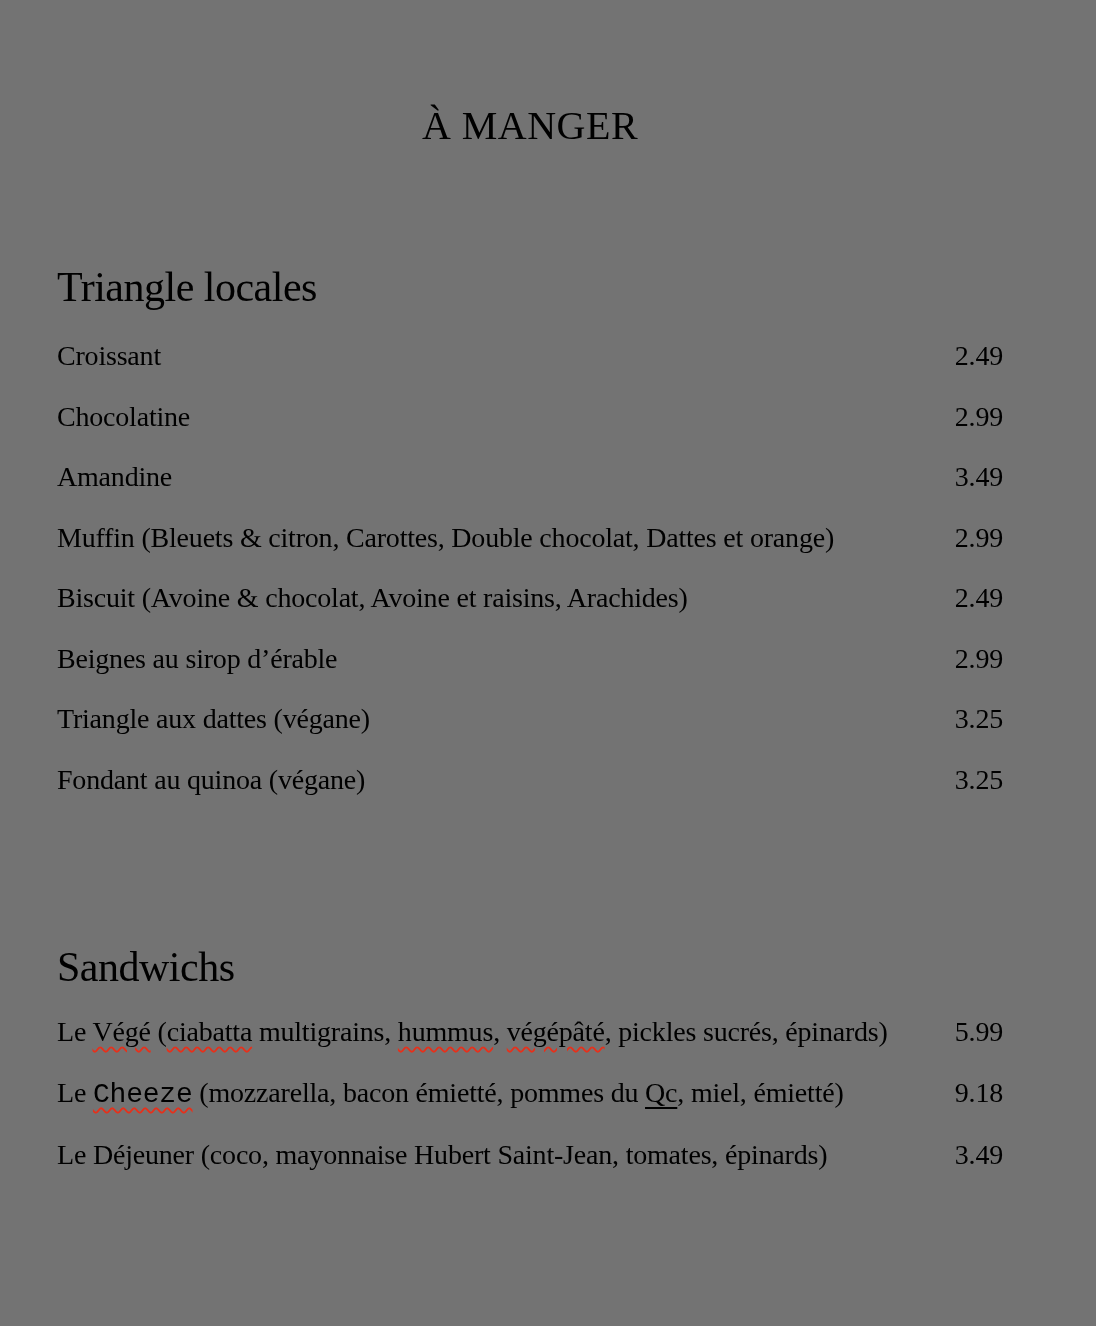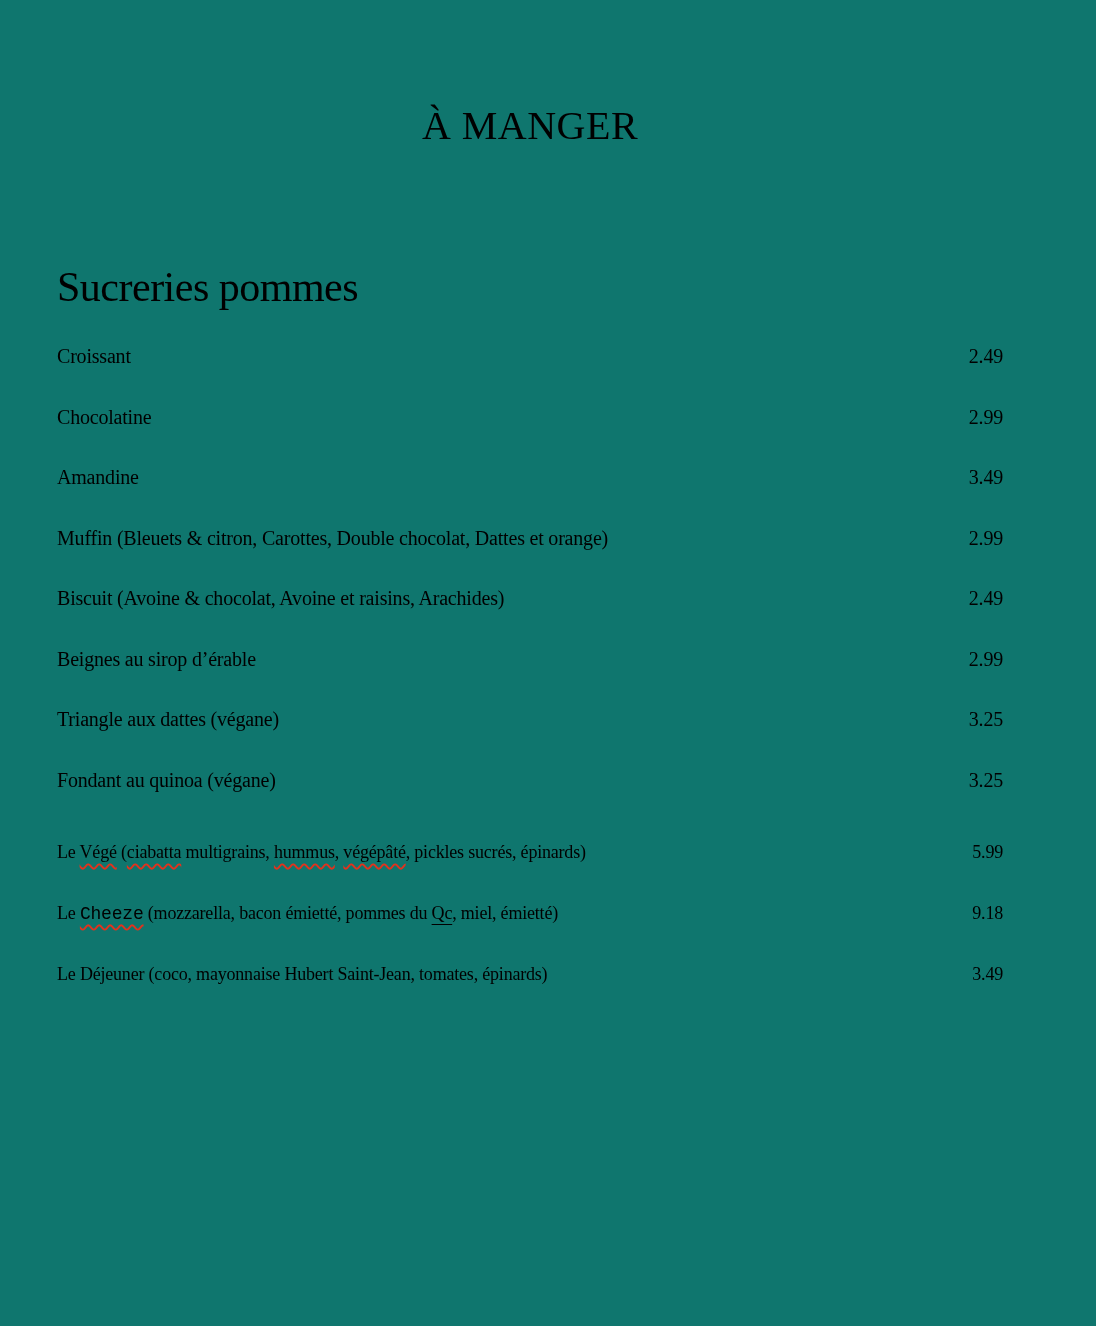--- a/index.html
+++ b/index.html
@@ -6,21 +6,21 @@
   html, body {
     margin: 0;
     padding: 0;
     background: #ffffff;
   }
   .page {
     position: relative;
     width: 1096px;
     height: 1326px;
     margin: 0 auto;
-    background: #0f766e;
+    background: #737373;
     color: #000000;
     font-family: "Liberation Serif", "DejaVu Serif", serif;
     box-sizing: border-box;
     padding: 0 93px 0 57px;
     overflow: hidden;
   }
   h1.menu-title {
     margin: 0;
     padding-top: 102px;
     font-size: 40px;
@@ -38,46 +38,46 @@
   }
   .section-first h2.section-heading { margin-top: 114px; }
   .section-second h2.section-heading { margin-top: 134px; }
   .rows { margin-top: 16px; }
   .section-second .rows { margin-top: 12px; }
   .row {
     display: flex;
     justify-content: space-between;
     align-items: baseline;
     line-height: 60.5px;
-    font-size: 20px;
+    font-size: 28px;
     letter-spacing: -0.2px;
     white-space: nowrap;
   }
-  .section-second .row { font-size: 18px; }
+  .section-second .row { font-size: 28px; }
   .row .item-name { flex: 1 1 auto; overflow: visible; }
   .row .item-price {
     flex: 0 0 auto;
     text-align: center;
     padding-left: 24px;
   }
   .sq {
     text-decoration-line: underline;
     text-decoration-style: wavy;
     text-decoration-thickness: 2px;
     text-underline-offset: 5px;
   }
 </style>
 </head>
 <body>
 
 <div class="page">
   <h1 class="menu-title">À MANGER</h1>
   <div id="sections">
       <section class="section-first">
-        <h2 class="section-heading">Sucreries pommes</h2>
+        <h2 class="section-heading">Triangle locales</h2>
         <div class="rows">
           <div class="row">
             <span class="item-name"><span>Croissant</span></span>
             <span class="item-price">2.49</span>
           </div>
           <div class="row">
             <span class="item-name"><span>Chocolatine</span></span>
             <span class="item-price">2.99</span>
           </div>
           <div class="row">
@@ -100,20 +100,21 @@
             <span class="item-name"><span>Triangle aux dattes (végane)</span></span>
             <span class="item-price">3.25</span>
           </div>
           <div class="row">
             <span class="item-name"><span>Fondant au quinoa (végane)</span></span>
             <span class="item-price">3.25</span>
           </div>
         </div>
       </section>
       <section class="section-second">
+        <h2 class="section-heading">Sandwichs</h2>
         <div class="rows">
           <div class="row">
             <span class="item-name"><span>Le </span><span class="sq" style="text-decoration-color: rgb(228, 49, 28);">Végé</span><span> (</span><span class="sq" style="text-decoration-color: rgb(228, 49, 28);">ciabatta</span><span> multigrains, </span><span class="sq" style="text-decoration-color: rgb(228, 49, 28);">hummus</span><span>, </span><span class="sq" style="text-decoration-color: rgb(228, 49, 28);">végépâté</span><span>, pickles sucrés, épinards)</span></span>
             <span class="item-price">5.99</span>
           </div>
           <div class="row">
             <span class="item-name"><span>Le </span><span class="sq" style="text-decoration-color: rgb(228, 49, 28); font-family: Liberation Mono, monospace;">Cheeze</span><span> (mozzarella, bacon émietté, pommes du </span><span class="sq" style="text-decoration-color: rgb(228, 49, 28); text-decoration: underline;">Qc</span><span>, miel, émietté)</span></span>
             <span class="item-price">9.18</span>
           </div>
           <div class="row">

